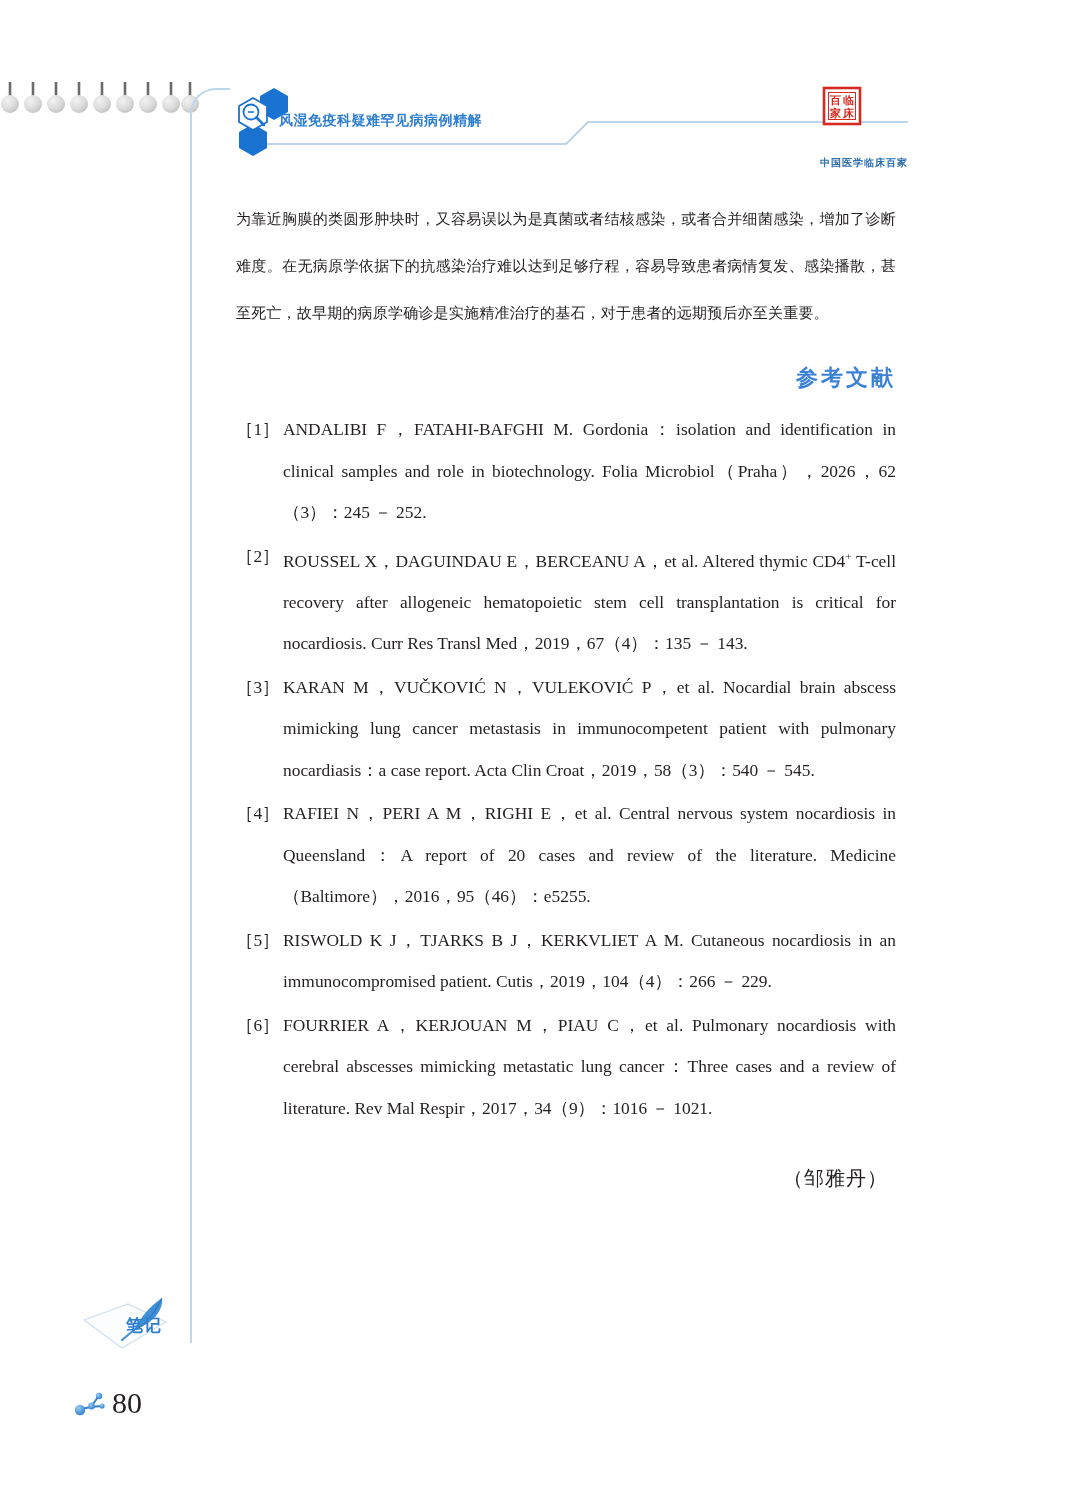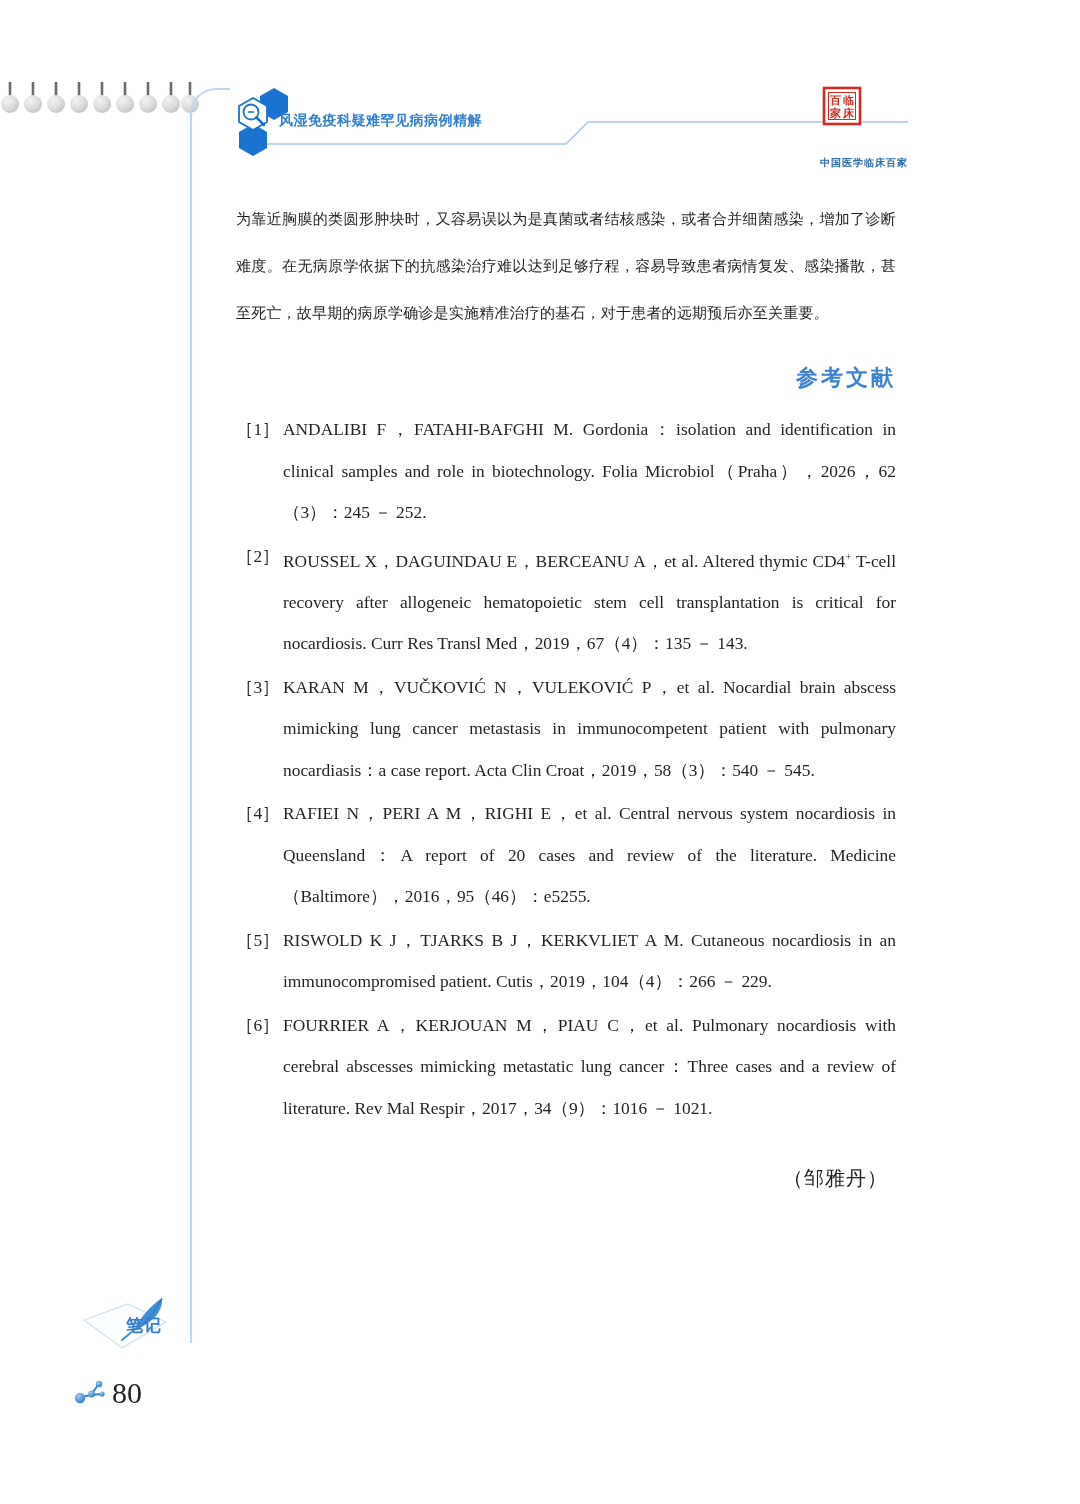--- a/index.html
+++ b/index.html
@@ -189,21 +189,21 @@
     margin-left: 34px;
   }
 
   
   #page-footer {
     position: absolute;
     left: 72px;
     top: 1378px;
     height: 40px;
     display: flex;
-    align-items: flex-start;
+    align-items: flex-end;
   }
   #page-number {
     font-family: "Liberation Serif", "DejaVu Serif", serif;
     font-size: 30px;
     color: #231f20;
     margin-left: 6px;
     line-height: 1;
   }
 </style>
 </head>

